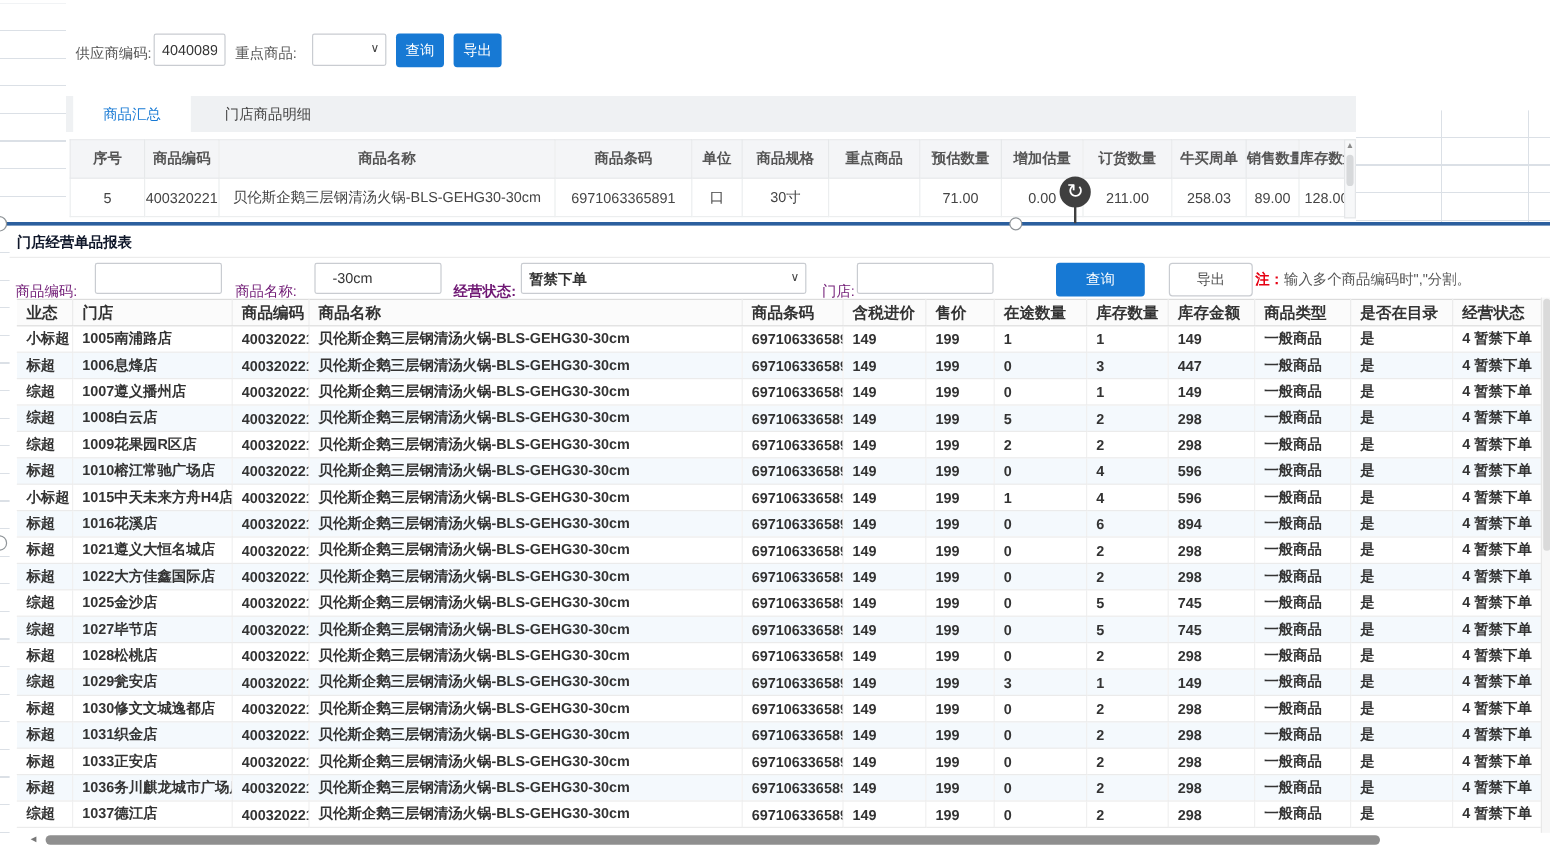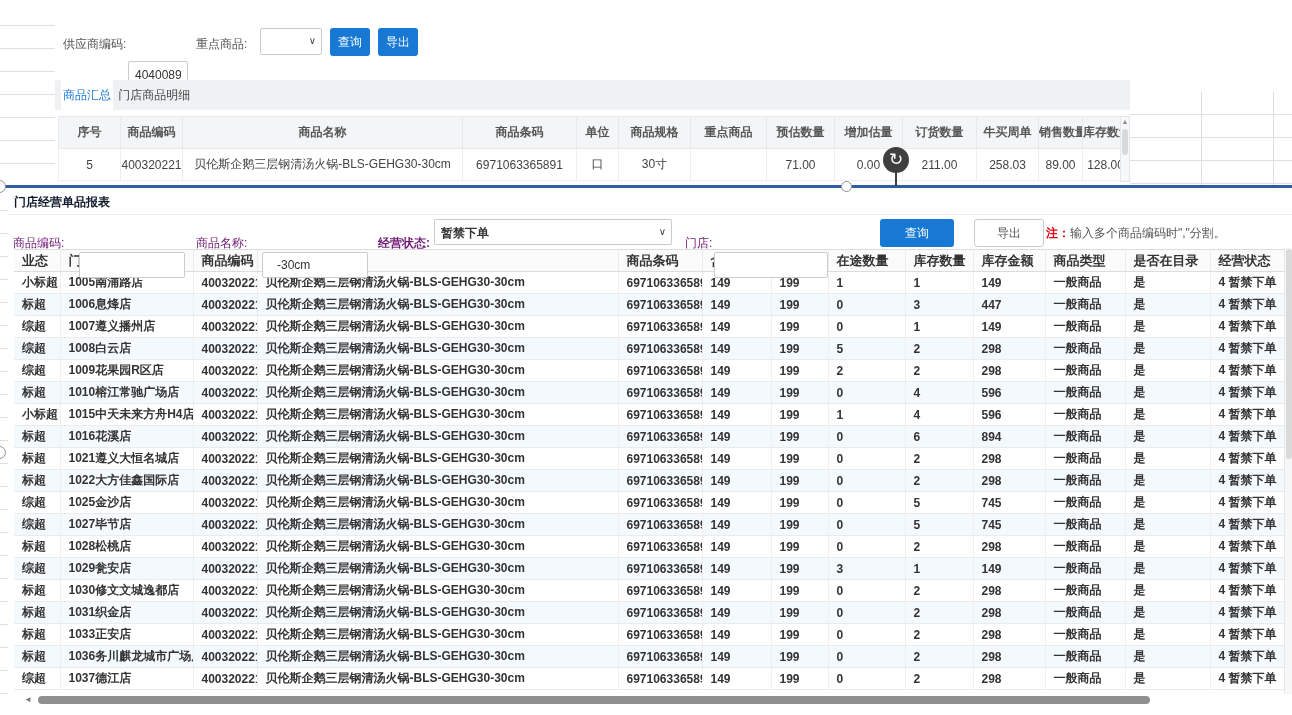--- a/index.html
+++ b/index.html
@@ -16,27 +16,27 @@
           background-image:
             repeating-linear-gradient(to bottom, transparent 0 22px, #dbe0e6 22px 23px),
             repeating-linear-gradient(to right, transparent 0 71px, #dbe0e6 71px 72px); }
 
   
   .top-panel { position:absolute; left:55px; top:0; width:1075px; height:186px; background:#fff; }
   .title-strip { position:absolute; left:112px; top:0; width:963px; height:17px; background:#edf0f3; overflow:hidden; }
   .title-strip span { position:absolute; left:6px; top:-7px; color:#555; font-size:12px; }
   .tp-form { position:absolute; left:0; top:28px; width:100%; height:29px; }
   .tp-form .lbl { position:absolute; top:8px; color:#555; }
-  .inp { background:#fff; border:1px solid #c9ccd1; height:27px; font-size:12px; color:#333; padding:0 6px; border-radius:2px;margin-top:33px; }
+  .inp { background:#fff; border:1px solid #c9ccd1; height:27px; font-size:12px; color:#333; padding:0 6px; border-radius:2px; }
   .sel { position:absolute; background:#fff; border:1px solid #c9ccd1; height:27px; border-radius:2px; }
   .sel .chev { position:absolute; right:5px; top:6px; color:#444; font-size:10px; }
   .btn-blue { background:#1779d4; color:#fff; border:none; border-radius:3px; font-size:12px; cursor:pointer; }
   .btn-white { background:#fff; color:#555; border:1px solid #c9ccd1; border-radius:3px; font-size:12px; cursor:pointer; }
   .tab-bar { position:absolute; left:0; top:80px; width:1075px; height:30px; background:#eff1f3; }
-  .tab { display:inline-block; height:30px; line-height:30px; padding:0 2px; color:#444; cursor:pointer; }
+  .tab { display:inline-block; height:30px; line-height:30px; padding:0 25px; color:#444; cursor:pointer; }
   .tab.active { background:#fff; color:#1779d4; }
   table { border-collapse:collapse; table-layout:fixed; }
   .tp-table { position:absolute; left:3px; top:116px; width:1070px; }
   .tp-table th { height:32px; background:#f4f5f7; color:#555; font-weight:bold; font-size:12px;
                  border:1px solid #e6e8ea; text-align:center; overflow:hidden; white-space:nowrap; }
   .tp-table td { height:32px; background:#fff; color:#444; font-size:12px;
                  border:1px solid #eceeef; text-align:center; overflow:hidden; white-space:nowrap; }
   .tp-scroll { position:absolute; right:0; top:116px; width:10px; height:66px; background:#f7f8f9; border:1px solid #e4e6e8; }
   .tp-scroll .up { display:block; text-align:center; font-size:7px; color:#8a8a8a; line-height:10px; }
   .tp-scroll .thumb { margin:2px auto; width:6px; height:26px; background:#d7d9db; border-radius:3px; }

